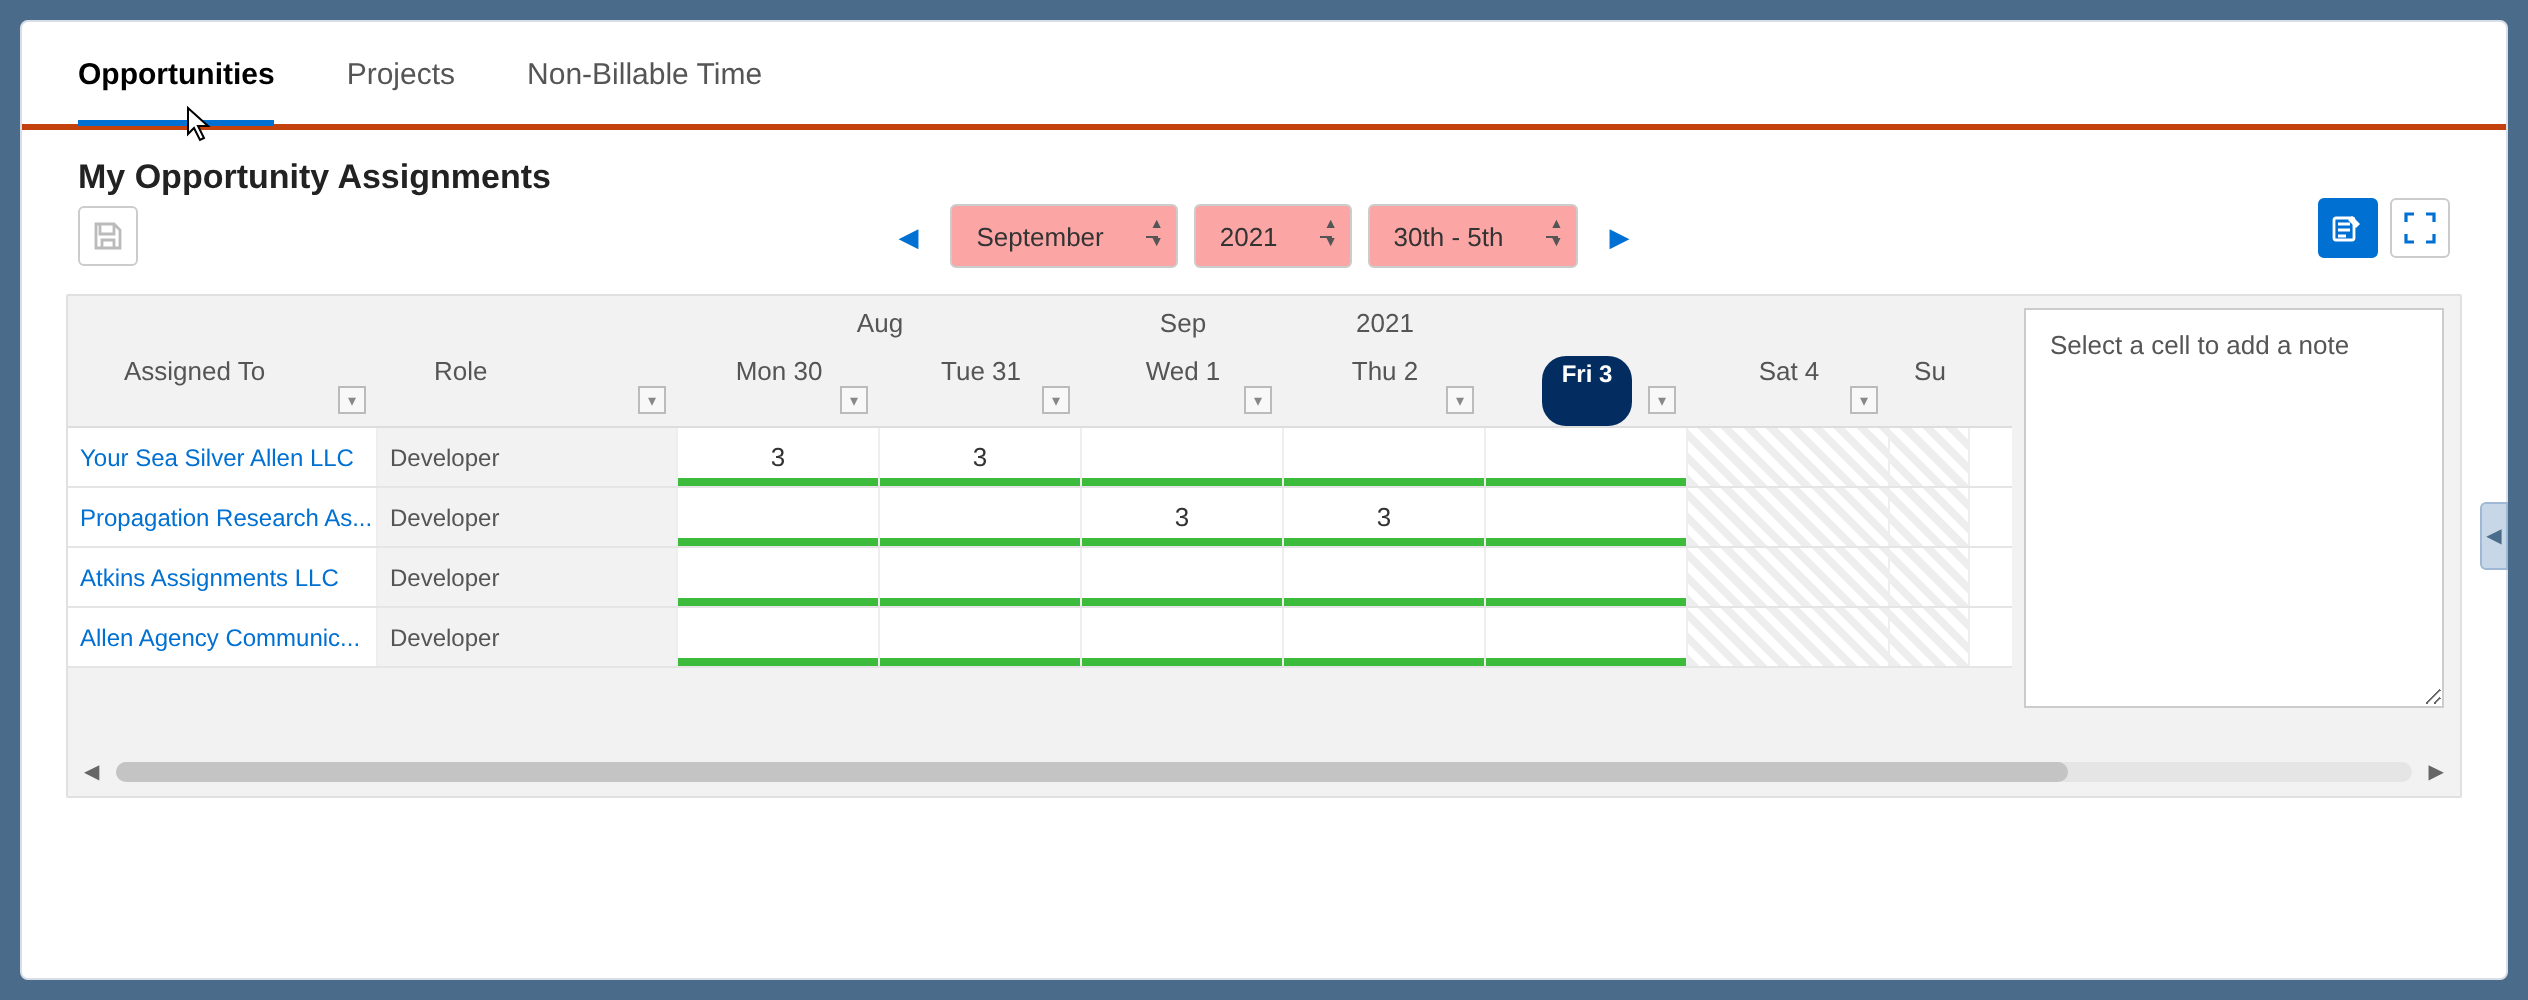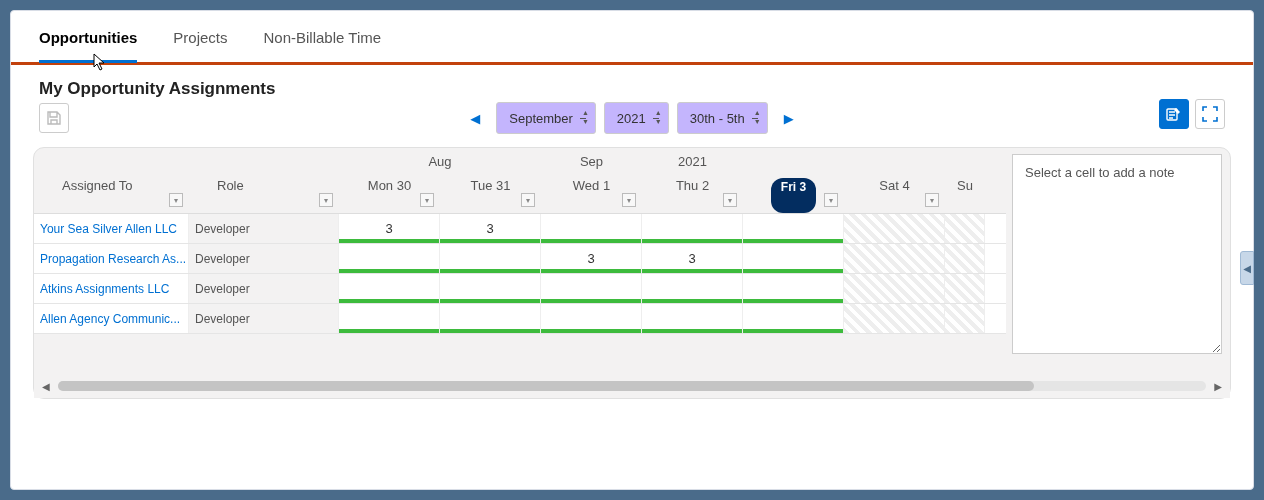--- a/index.html
+++ b/index.html
@@ -100,22 +100,22 @@
   .nav-arrow {
     color: #0070d2;
     font-size: 13px;
     cursor: pointer;
     padding: 0 8px;
   }
   .pick {
     border: 1px solid #ccc;
     border-radius: 3px;
     height: 32px;
-    padding: 0 22px 0 12px;
-    background: #c4b5fd;
+    padding: 0 36px 0 12px;
+    background: #fca5a5;
     display: flex;
     align-items: center;
     position: relative;
     cursor: pointer;
   }
   .pick::after {
     content: '';
     position: absolute;
     right: 8px; top: 8px;
     width: 8px; height: 14px;
@@ -129,21 +129,21 @@
     display: flex;
     flex-direction: column;
     font-size: 7px;
     color: #555;
     line-height: 9px;
   }
   
   .grid-wrap {
     background: #f3f2f2;
     border: 1px solid #e0e0e0;
-    border-radius: 11px;
+    border-radius: 1px;
     padding: 0;
     position: relative;
   }
   .grid-body {
     display: flex;
     align-items: flex-start;
   }
   .grid-main {
     flex: 1;
     overflow: hidden;

